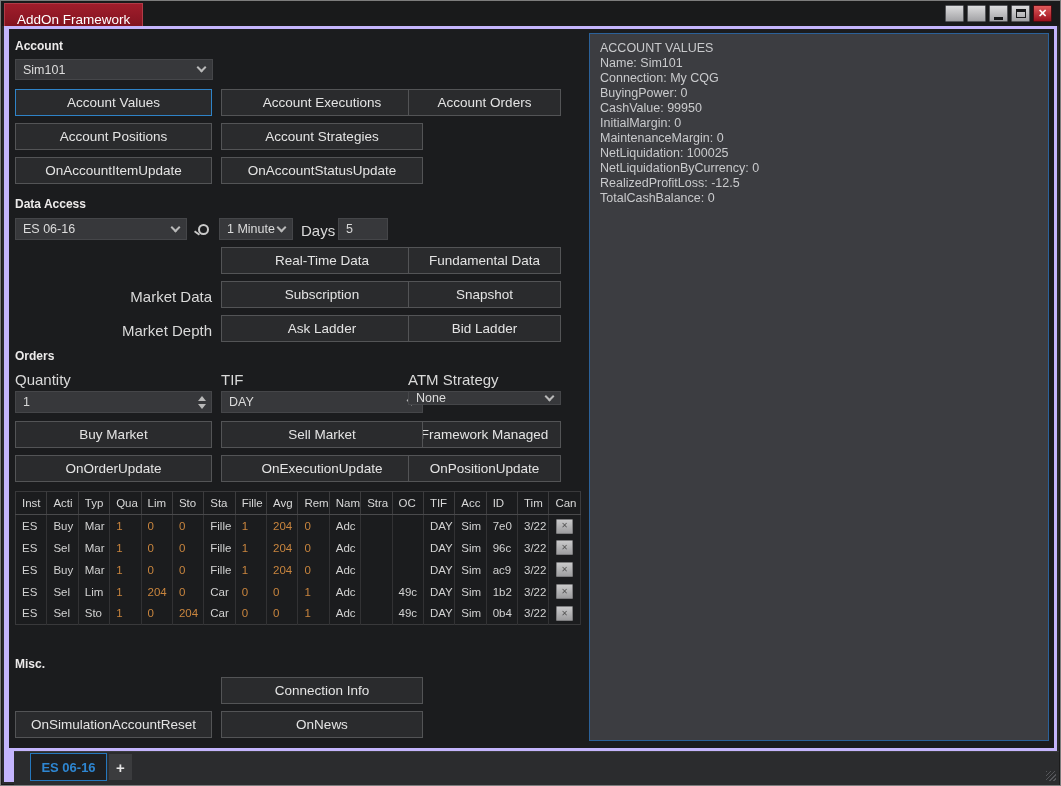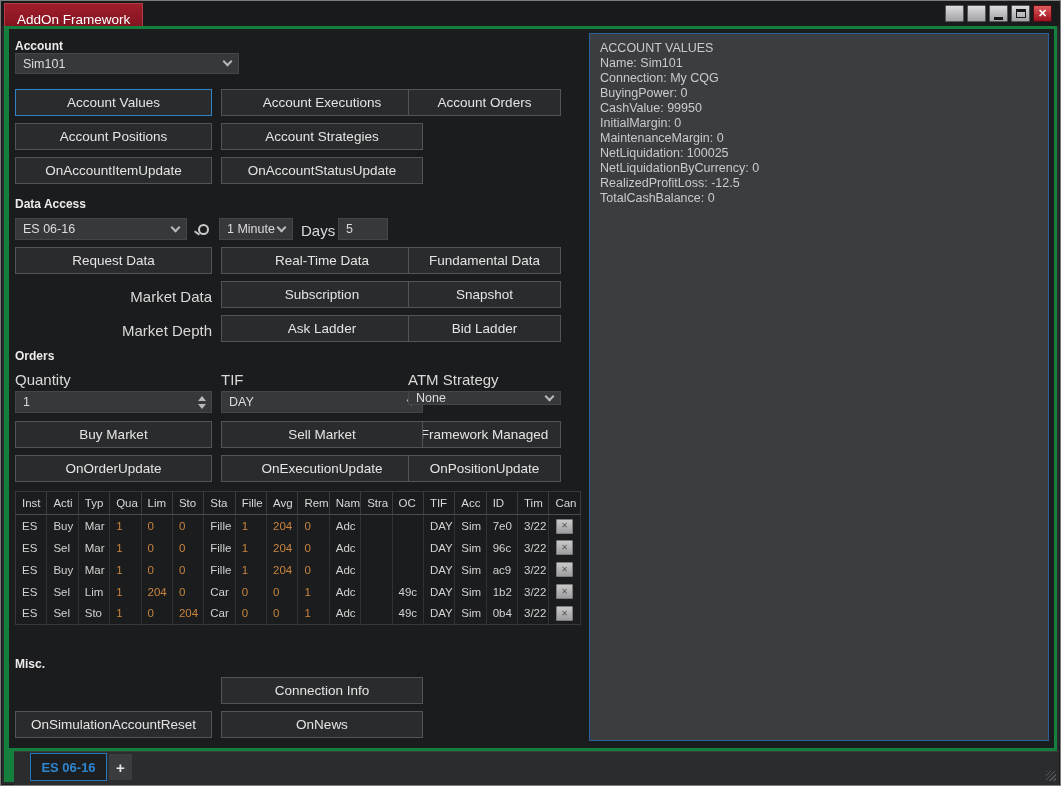--- a/index.html
+++ b/index.html
@@ -16,21 +16,21 @@
   .win-controls { position:absolute; top:3px; right:7px; display:flex; gap:3px; }
   .win-btn { width:19px; height:17px; border:1px solid #55565a; border-radius:1px;
     background:linear-gradient(#dcdcdd,#a3a3a6); display:flex; align-items:center;
     justify-content:center; cursor:pointer; padding:0; }
   .win-btn.close { background:linear-gradient(#e05a5a,#9c111e); border-color:#4e0d13;
     color:#fff; font-size:11px; font-weight:bold; line-height:1; }
   .glyph-min { width:9px; height:3px; background:#17181a; margin-top:9px; }
   .glyph-max { width:10px; height:9px; border:1px solid #17181a; border-top-width:3px; background:transparent; }
 
   
-  .window-body { position:absolute; top:25px; left:3px; right:3px; bottom:3px; background:#15803d;text-decoration:underline; }
+  .window-body { position:absolute; top:25px; left:3px; right:3px; bottom:3px; background:#c4b5fd;text-decoration:underline; }
   .main { position:absolute; top:3px; left:5px; width:1045px; height:719px; background:#1b1c1e; }
 
   .section-label { position:absolute; color:#eceaea; font-size:12px; font-weight:bold; }
   .field-label { position:absolute; color:#d9d9d9; font-size:15px; }
 
   .c1 { left:6px;  width:197px; }
   .c2 { left:212px; width:202px; }
   .c3 { left:399px; width:153px; }
 
   .btn { position:absolute; height:27px; background:#2a2b2d; border:1px solid #535456;
@@ -110,21 +110,21 @@
       <button class="win-btn close">
         <span>✕</span>
       </button>
     </div>
   </div>
 
   <div class="window-body">
     <div class="main">
 
       <div class="section-label" style="left:6px;top:10px">Account</div>
-      <div class="dropdown c1" style="top:24px;width:224px">
+      <div class="dropdown c1" style="top:30px;width:198px">
         <span>Sim101</span>
         <span class="chev"></span>
       </div>
       <button class="btn c1 selected" style="top:60px">Account Values</button>
       <button class="btn c2" style="top:60px">Account Executions</button>
       <button class="btn c3" style="top:60px">Account Orders</button>
       <button class="btn c1" style="top:94px">Account Positions</button>
       <button class="btn c2" style="top:94px">Account Strategies</button>
       <button class="btn c1" style="top:128px">OnAccountItemUpdate</button>
       <button class="btn c2" style="top:128px">OnAccountStatusUpdate</button>
@@ -136,21 +136,20 @@
       </div>
       <button class="search-btn" style="left:182px;top:189px">
         <span class="mag"></span>
       </button>
       <div class="dropdown" style="left:210px;top:189px;width:74px;height:22px">
         <span>1 Minute</span>
         <span class="chev"></span>
       </div>
       <div class="field-label" style="left:292px;top:193px">Days</div>
       <input class="textbox" style="left: 329px; top: 189px; width: 50px;" value="5">
-      <button class="btn c1" style="top:218px">Request Data</button>
       <button class="btn c2" style="top:218px">Real-Time Data</button>
       <button class="btn c3" style="top:218px">Fundamental Data</button>
       <div class="field-label c1" style="top:259px;text-align:right;position:absolute">Market Data</div>
       <button class="btn c2" style="top:252px">Subscription</button>
       <button class="btn c3" style="top:252px">Snapshot</button>
       <div class="field-label c1" style="top:293px;text-align:right;position:absolute">Market Depth</div>
       <button class="btn c2" style="top:286px">Ask Ladder</button>
       <button class="btn c3" style="top:286px">Bid Ladder</button>
 
       <div class="section-label" style="left:6px;top:320px">Orders</div>

